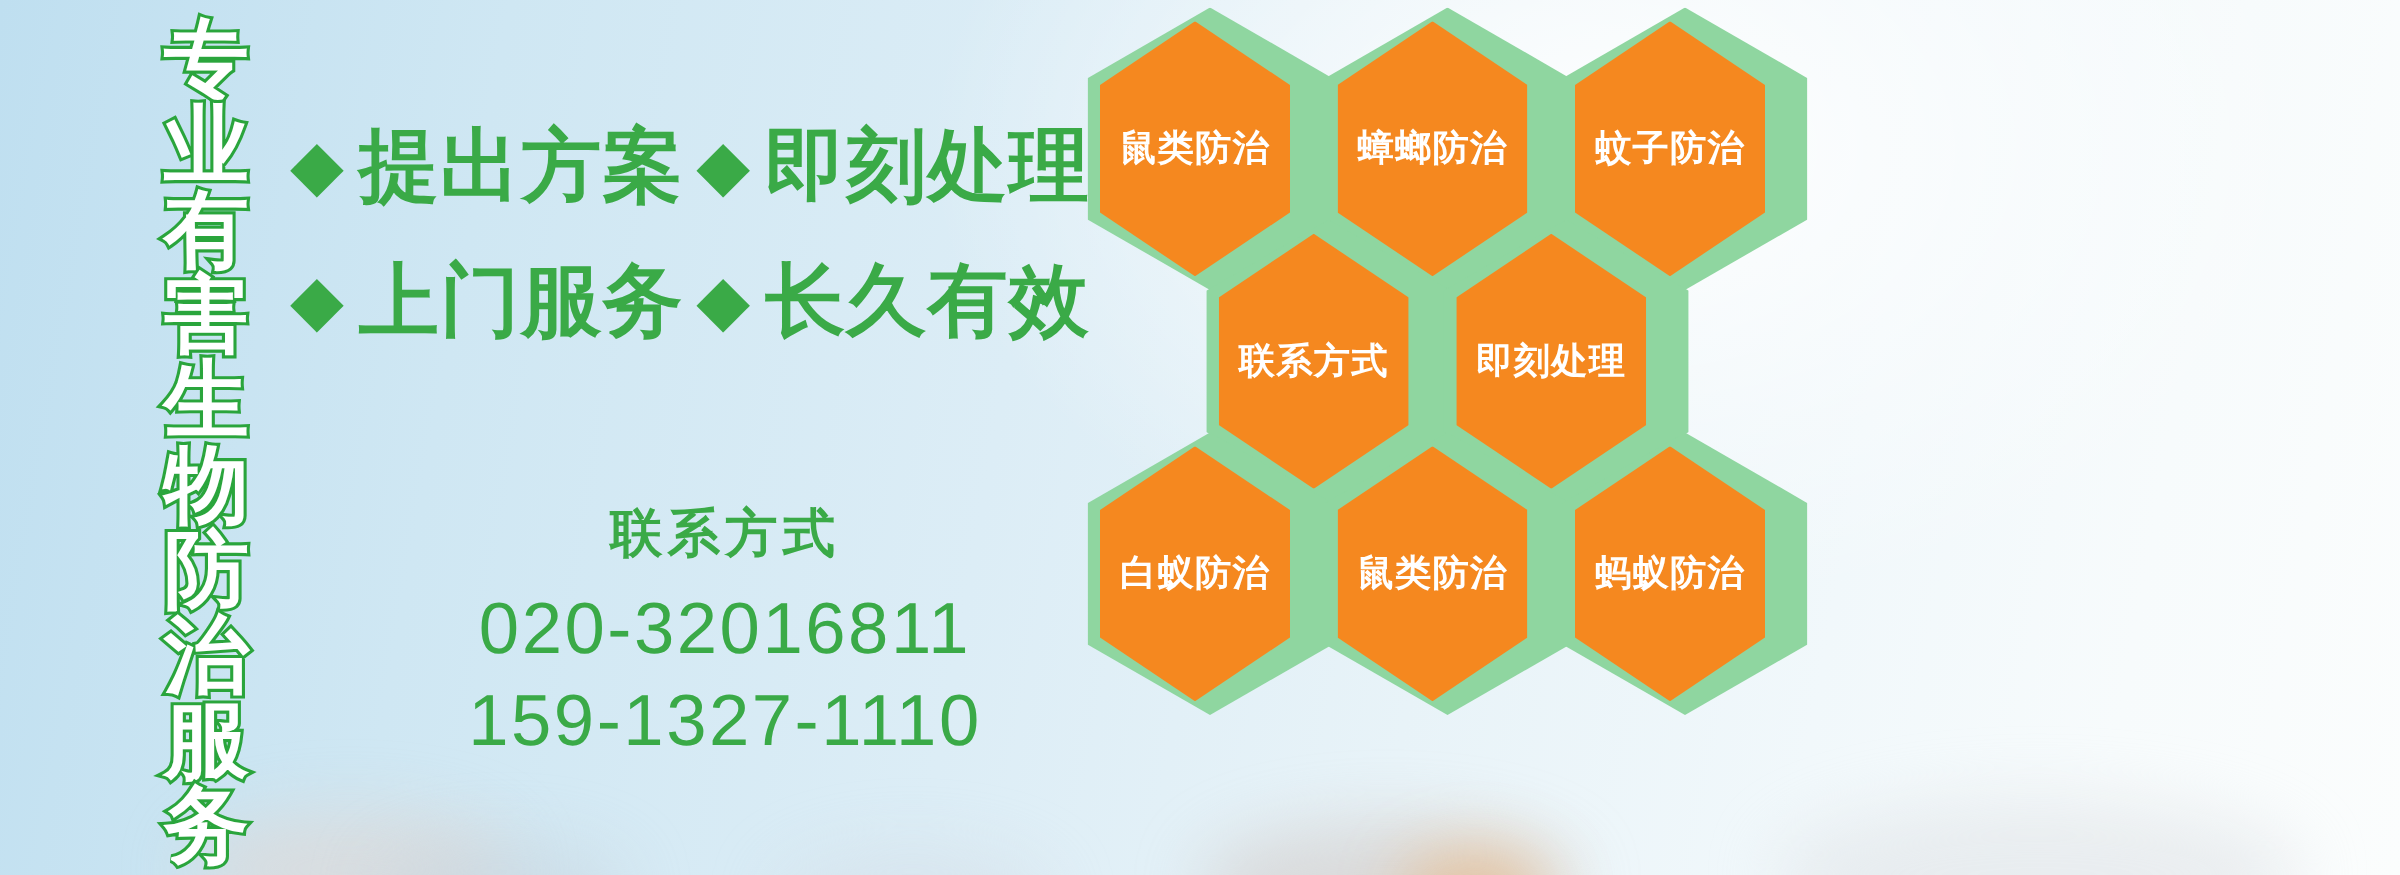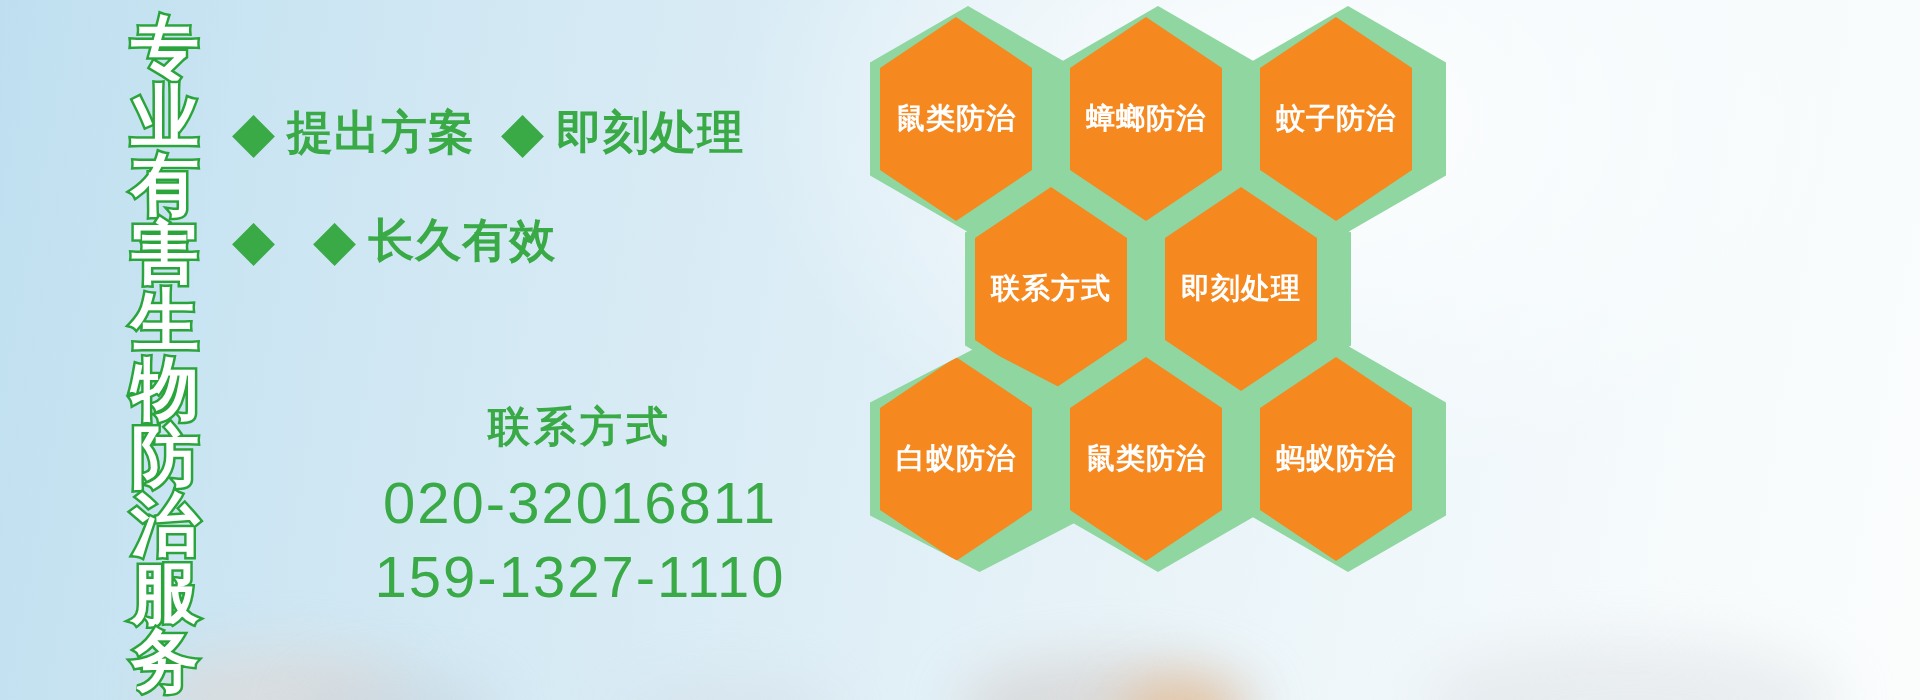--- a/index.html
+++ b/index.html
@@ -37,21 +37,21 @@
   #vertical-title span{display:block;}
 
   
   #features{position:absolute;left:232px;top:78px;width:640px;}
   .feat-row{display:flex;align-items:center;height:108px;}
   .feat-item{display:flex;align-items:center;color:#3aaa47;}
   .feat-diamond{
     font-size:56px;line-height:56px;color:#3aaa47;margin-right:12px;
   }
   .feat-label{
-    font-size:46px;line-height:62px;font-weight:bold;color:#3aaa47;
+    font-size:64px;line-height:62px;font-weight:bold;color:#3aaa47;
     letter-spacing:1px;white-space:nowrap;
   }
   .feat-gap{width:26px;}
 
   
   #contact{
     position:absolute;left:300px;top:396px;width:560px;
     text-align:center;color:#3aaa47;
   }
   #contact-title{
@@ -82,21 +82,21 @@
     white-space:nowrap;text-align:center;
   }
   
   .hex.r1c1{left:8px;  top:6px;}
   .hex.r1c2{left:198px;top:6px;}
   .hex.r1c3{left:388px;top:6px;}
   
   .hex.r2c1{left:103px;top:176px;}
   .hex.r2c2{left:293px;top:176px;}
   
-  .hex.r3c1{left:8px;  top:346px;padding-left:23px;}
+  .hex.r3c1{left:8px;  top:346px;}
   .hex.r3c2{left:198px;top:346px;}
   .hex.r3c3{left:388px;top:346px;}
 </style>
 </head>
 <body>
 
 <div id="banner">
 
   <div class="floor-blob blob-a"></div>
   <div class="floor-blob blob-b"></div>
@@ -128,20 +128,21 @@
       <div class="feat-gap"></div>
       <div class="feat-item">
         <span class="feat-diamond">◆</span>
         <span class="feat-label">即刻处理</span>
       </div>
     </div>
 
     <div class="feat-row">
       <div class="feat-item">
         <span class="feat-diamond">◆</span>
+        <span class="feat-label">上门服务</span>
       </div>
       <div class="feat-gap"></div>
       <div class="feat-item">
         <span class="feat-diamond">◆</span>
         <span class="feat-label">长久有效</span>
       </div>
     </div>
 
   </div>
 

